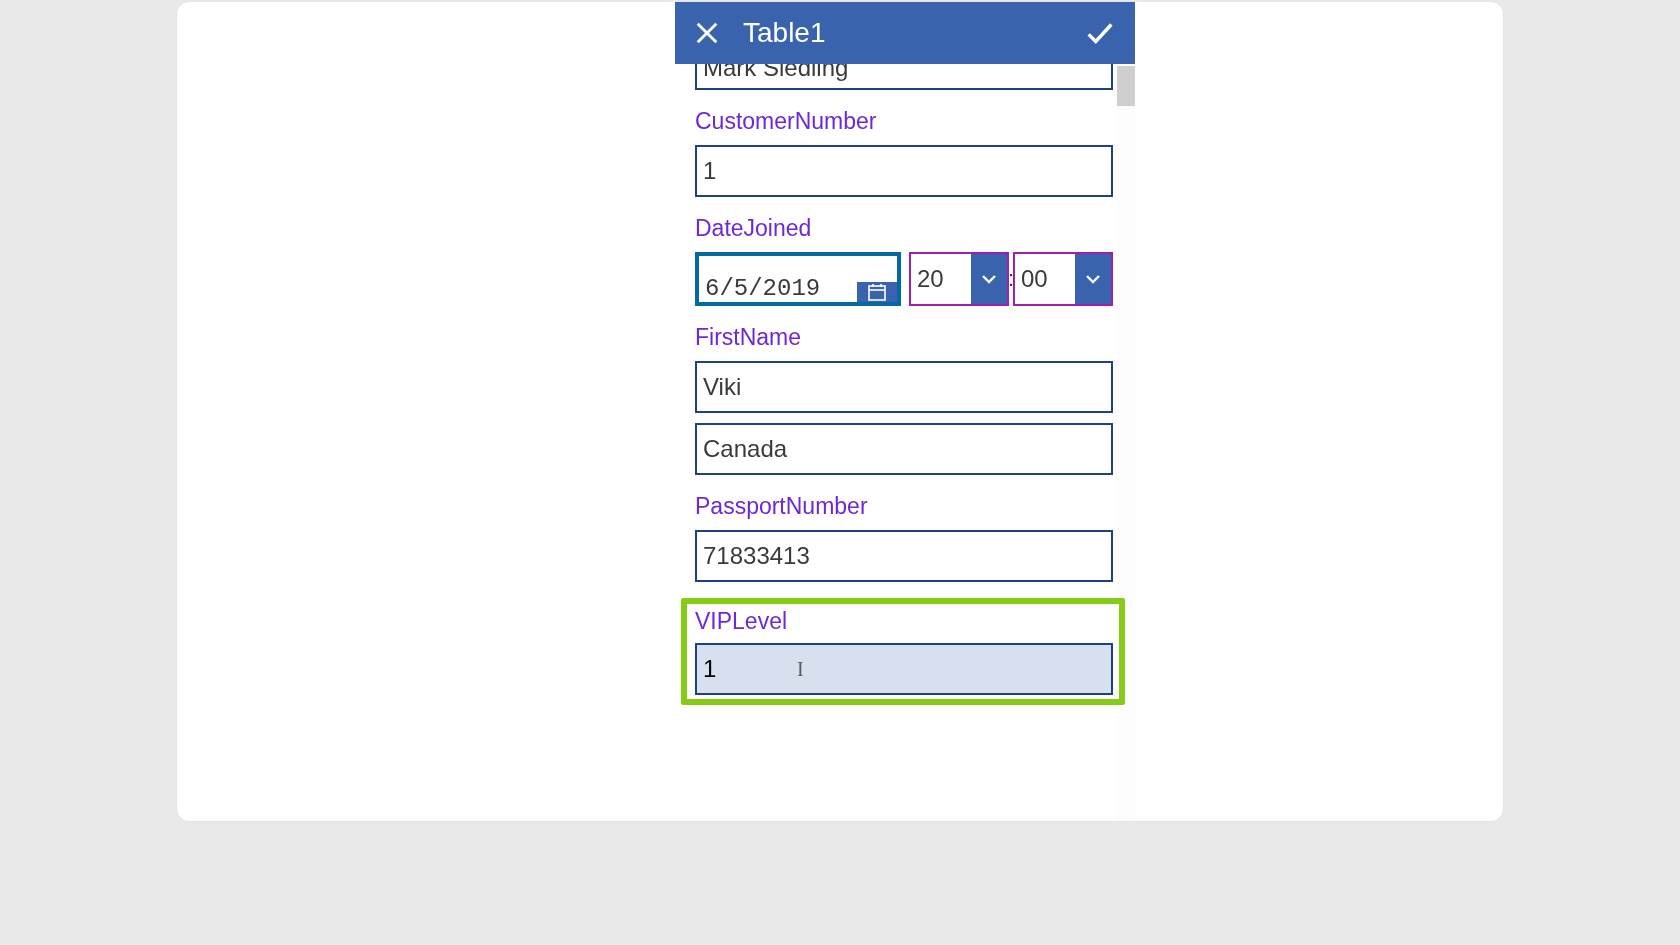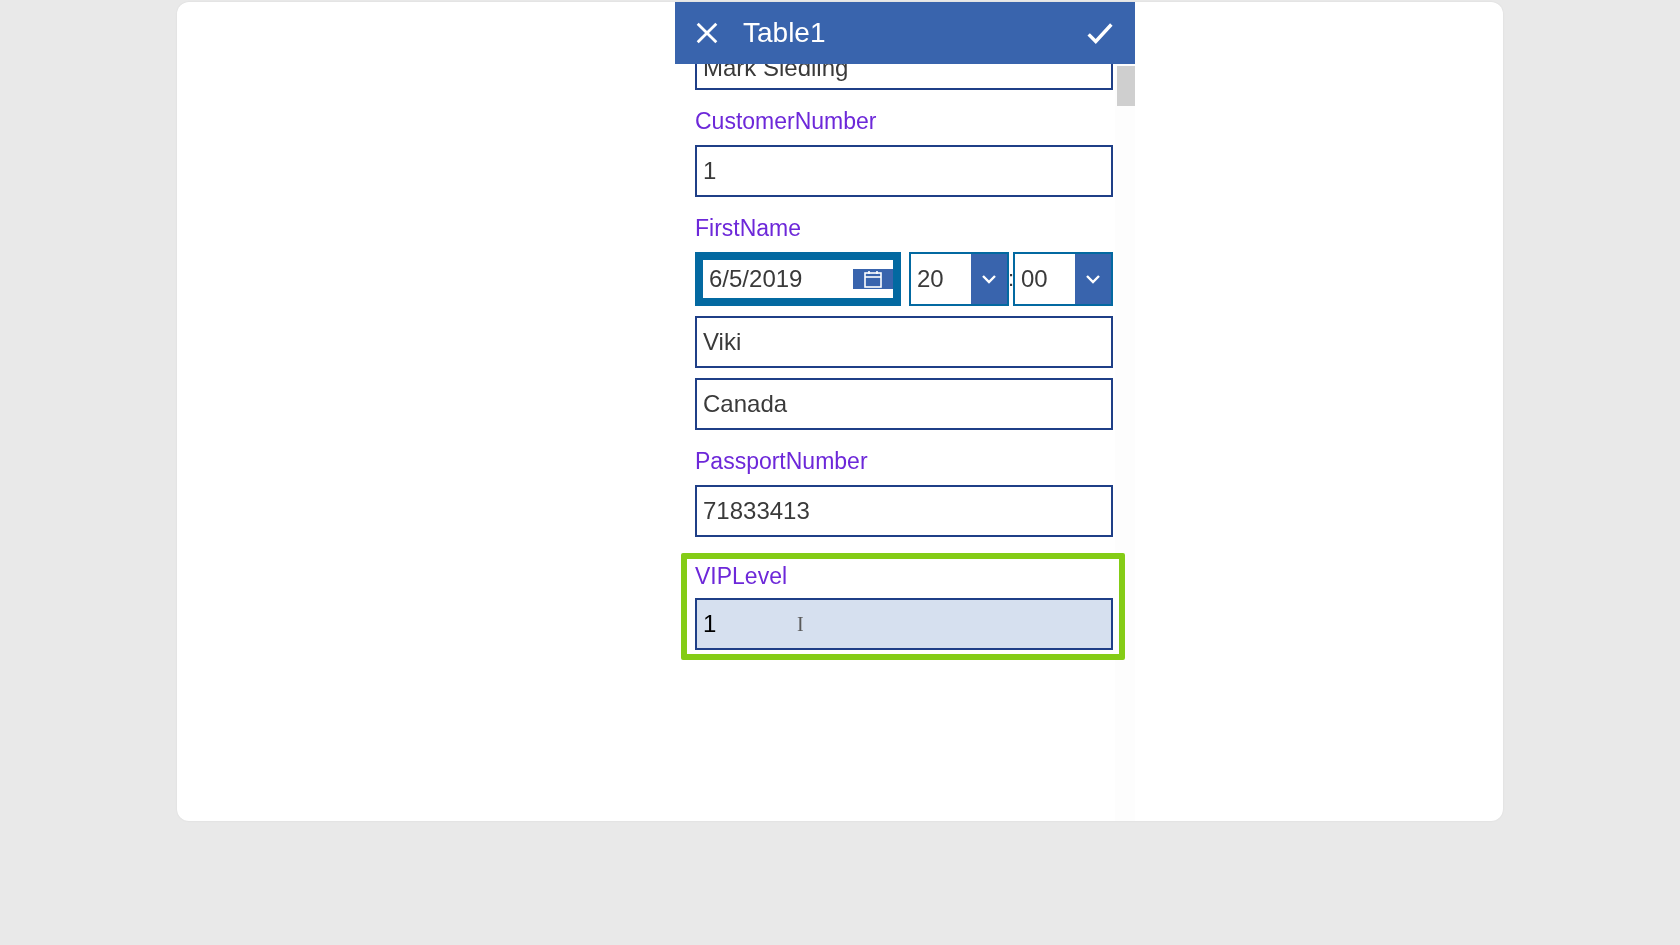--- a/index.html
+++ b/index.html
@@ -19,25 +19,25 @@
   .first-cut-input {
     border: 2px solid #1f3f87; height: 44px; width: 418px; display: flex; align-items: center;
     padding: 0 6px; font-size: 24px; color: #3a3a3a; margin-top: -18px; overflow: hidden;
   }
   .text-input {
     border: 2px solid #1f3f87; height: 52px; width: 418px; display: flex; align-items: center;
     padding: 0 6px; font-size: 24px; color: #3a3a3a; margin-top: 10px; background: #fff;
   }
   .text-input input { border: none; outline: none; width: 100%; font-size: 24px; color: #3a3a3a; font-family: inherit; background: transparent; }
   .date-row { display: flex; width: 418px; margin-top: 10px; height: 54px; }
-  .date-box { flex: 1; border: 8px solid #0369a1; display: flex; align-items: center; background:#fff; }
+  .date-box { flex: 1; border: 4px solid #0369a1; display: flex; align-items: flex-end; background:#fff;font-family:Liberation Mono, monospace; }
   .date-box .date-val { flex:1; display:flex; align-items:center; padding:0 6px; font-size:24px; color:#3a3a3a; }
   .date-btn { width: 40px; background:#3964ad; display:flex; align-items:center; justify-content:center; }
   .time-sep { width: 8px; }
-  .time-box { width: 100px; border: 2px solid #0369a1; display:flex; align-items:stretch; background:#fff; }
+  .time-box { width: 100px; border: 2px solid #a21caf; display:flex; align-items:stretch; background:#fff; }
   .time-box .time-val { flex:1; display:flex; align-items:center; padding:0 6px; font-size:24px; color:#3a3a3a; }
   .dd-btn { width: 36px; background:#3964ad; display:flex; align-items:center; justify-content:center; }
   .colon { width: 4px; display:flex; align-items:center; justify-content:center; font-size:22px; color:#3a3a3a; }
   .highlight-wrap {
     margin: 16px -14px 0 -14px; width: 444px; border: 6px solid #84cc16; background: #fff;
     padding: 4px 8px 4px 8px; border-radius: 2px;
   }
   .highlight-wrap .field-label { margin-top: 0; }
   .hl-input {
     border: 2px solid #1f3f87; height: 52px; width: 418px; margin-top: 8px; background: #d6e0ef;
@@ -76,21 +76,21 @@
 
         <div class="first-cut-input">
           <input type="text" style="border: none; outline: none; width: 100%; font-size: 24px; font-family: inherit; color: rgb(58, 58, 58); text-decoration: line-through transparent;" value="Mark Siedling">
         </div>
 
         <div class="field-label">CustomerNumber</div>
         <div class="text-input">
           <input type="text" value="1" style="">
         </div>
 
-        <div class="field-label">FirstName</div>
+        <div class="field-label">DateJoined</div>
         <div class="date-row">
           <div class="date-box">
             <div class="date-val">6/5/2019</div>
             <div class="date-btn">
               <svg viewBox="0 0 20 20" width="20" height="20">
                 <rect x="2" y="4" width="16" height="14" fill="none" stroke="#fff" stroke-width="1.6"></rect>
                 <line x1="2" y1="8" x2="18" y2="8" stroke="#fff" stroke-width="1.6"></line>
                 <line x1="6" y1="2" x2="6" y2="5" stroke="#fff" stroke-width="1.6"></line>
                 <line x1="14" y1="2" x2="14" y2="5" stroke="#fff" stroke-width="1.6"></line>
               </svg>
@@ -109,20 +109,21 @@
           <div class="time-box">
             <div class="time-val">00</div>
             <div class="dd-btn">
               <svg viewBox="0 0 20 20" width="20" height="20">
                 <polyline points="4,7 10,13 16,7" fill="none" stroke="#fff" stroke-width="2.4"></polyline>
               </svg>
             </div>
           </div>
         </div>
 
+        <div class="field-label">FirstName</div>
         <div class="text-input">
           <input type="text" value="Viki" style="">
         </div>
 
 
         <div class="text-input">
           <input type="text" value="Canada" style="">
         </div>
 
         <div class="field-label">PassportNumber</div>

